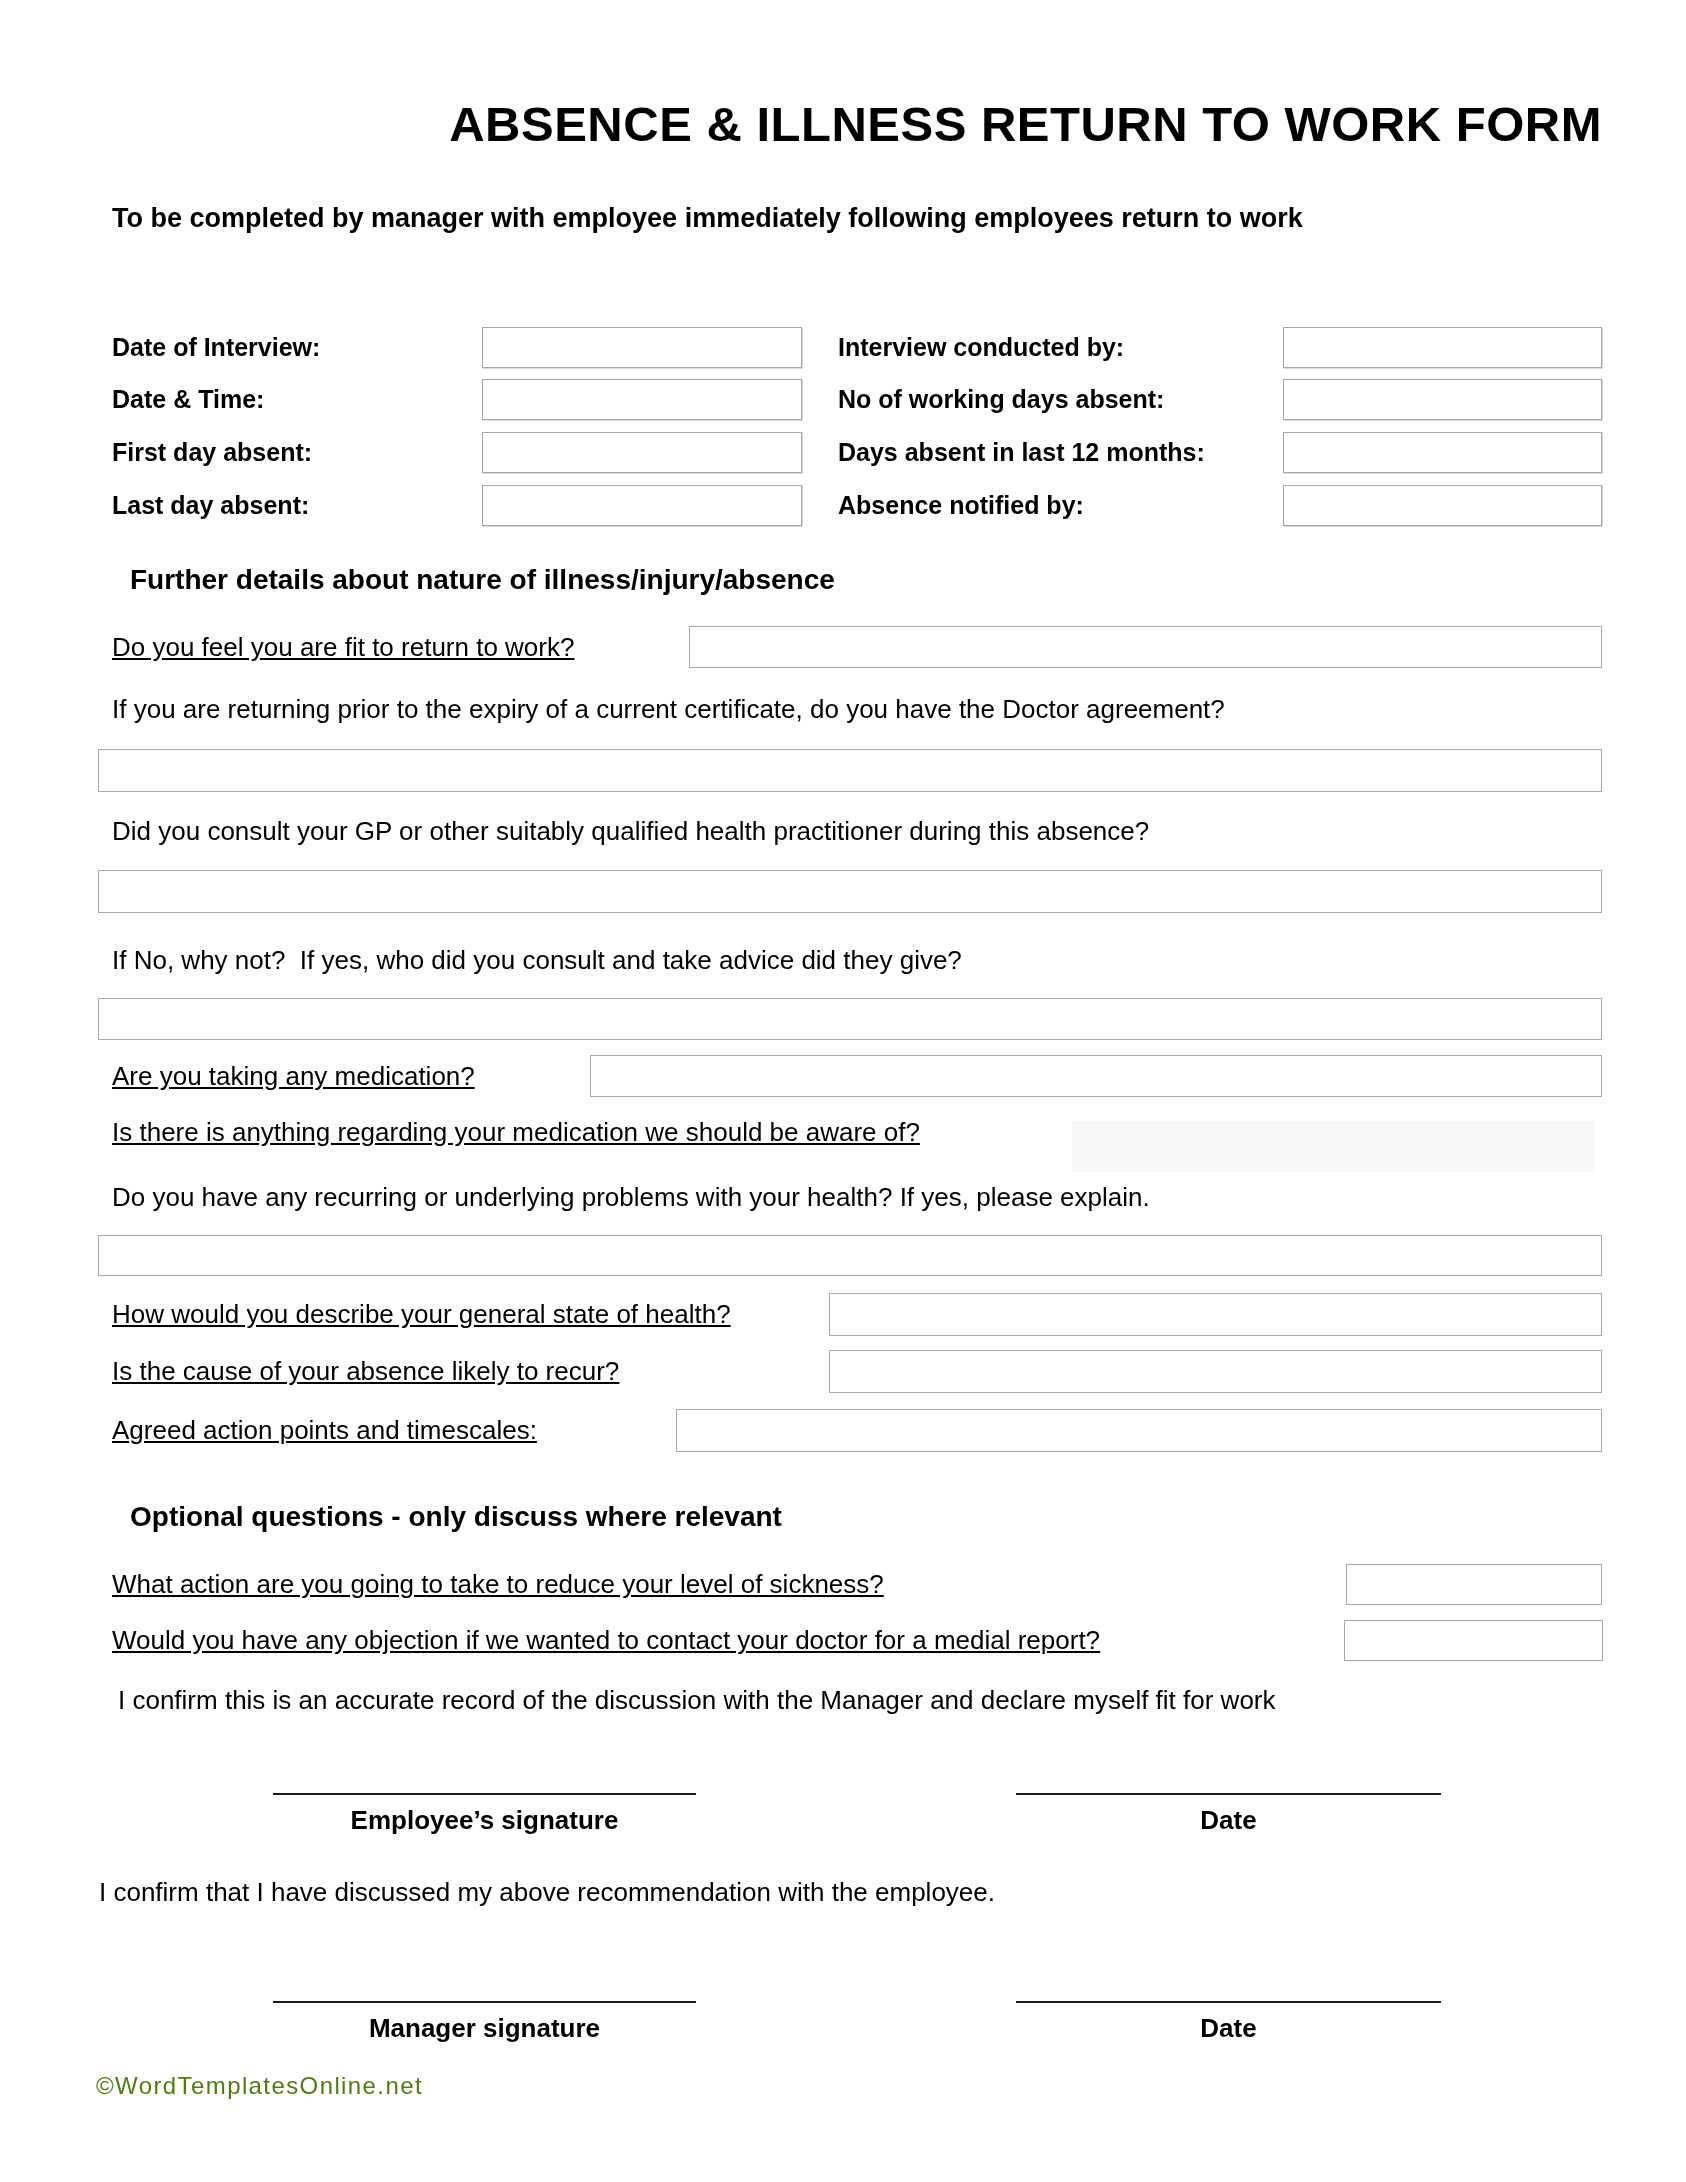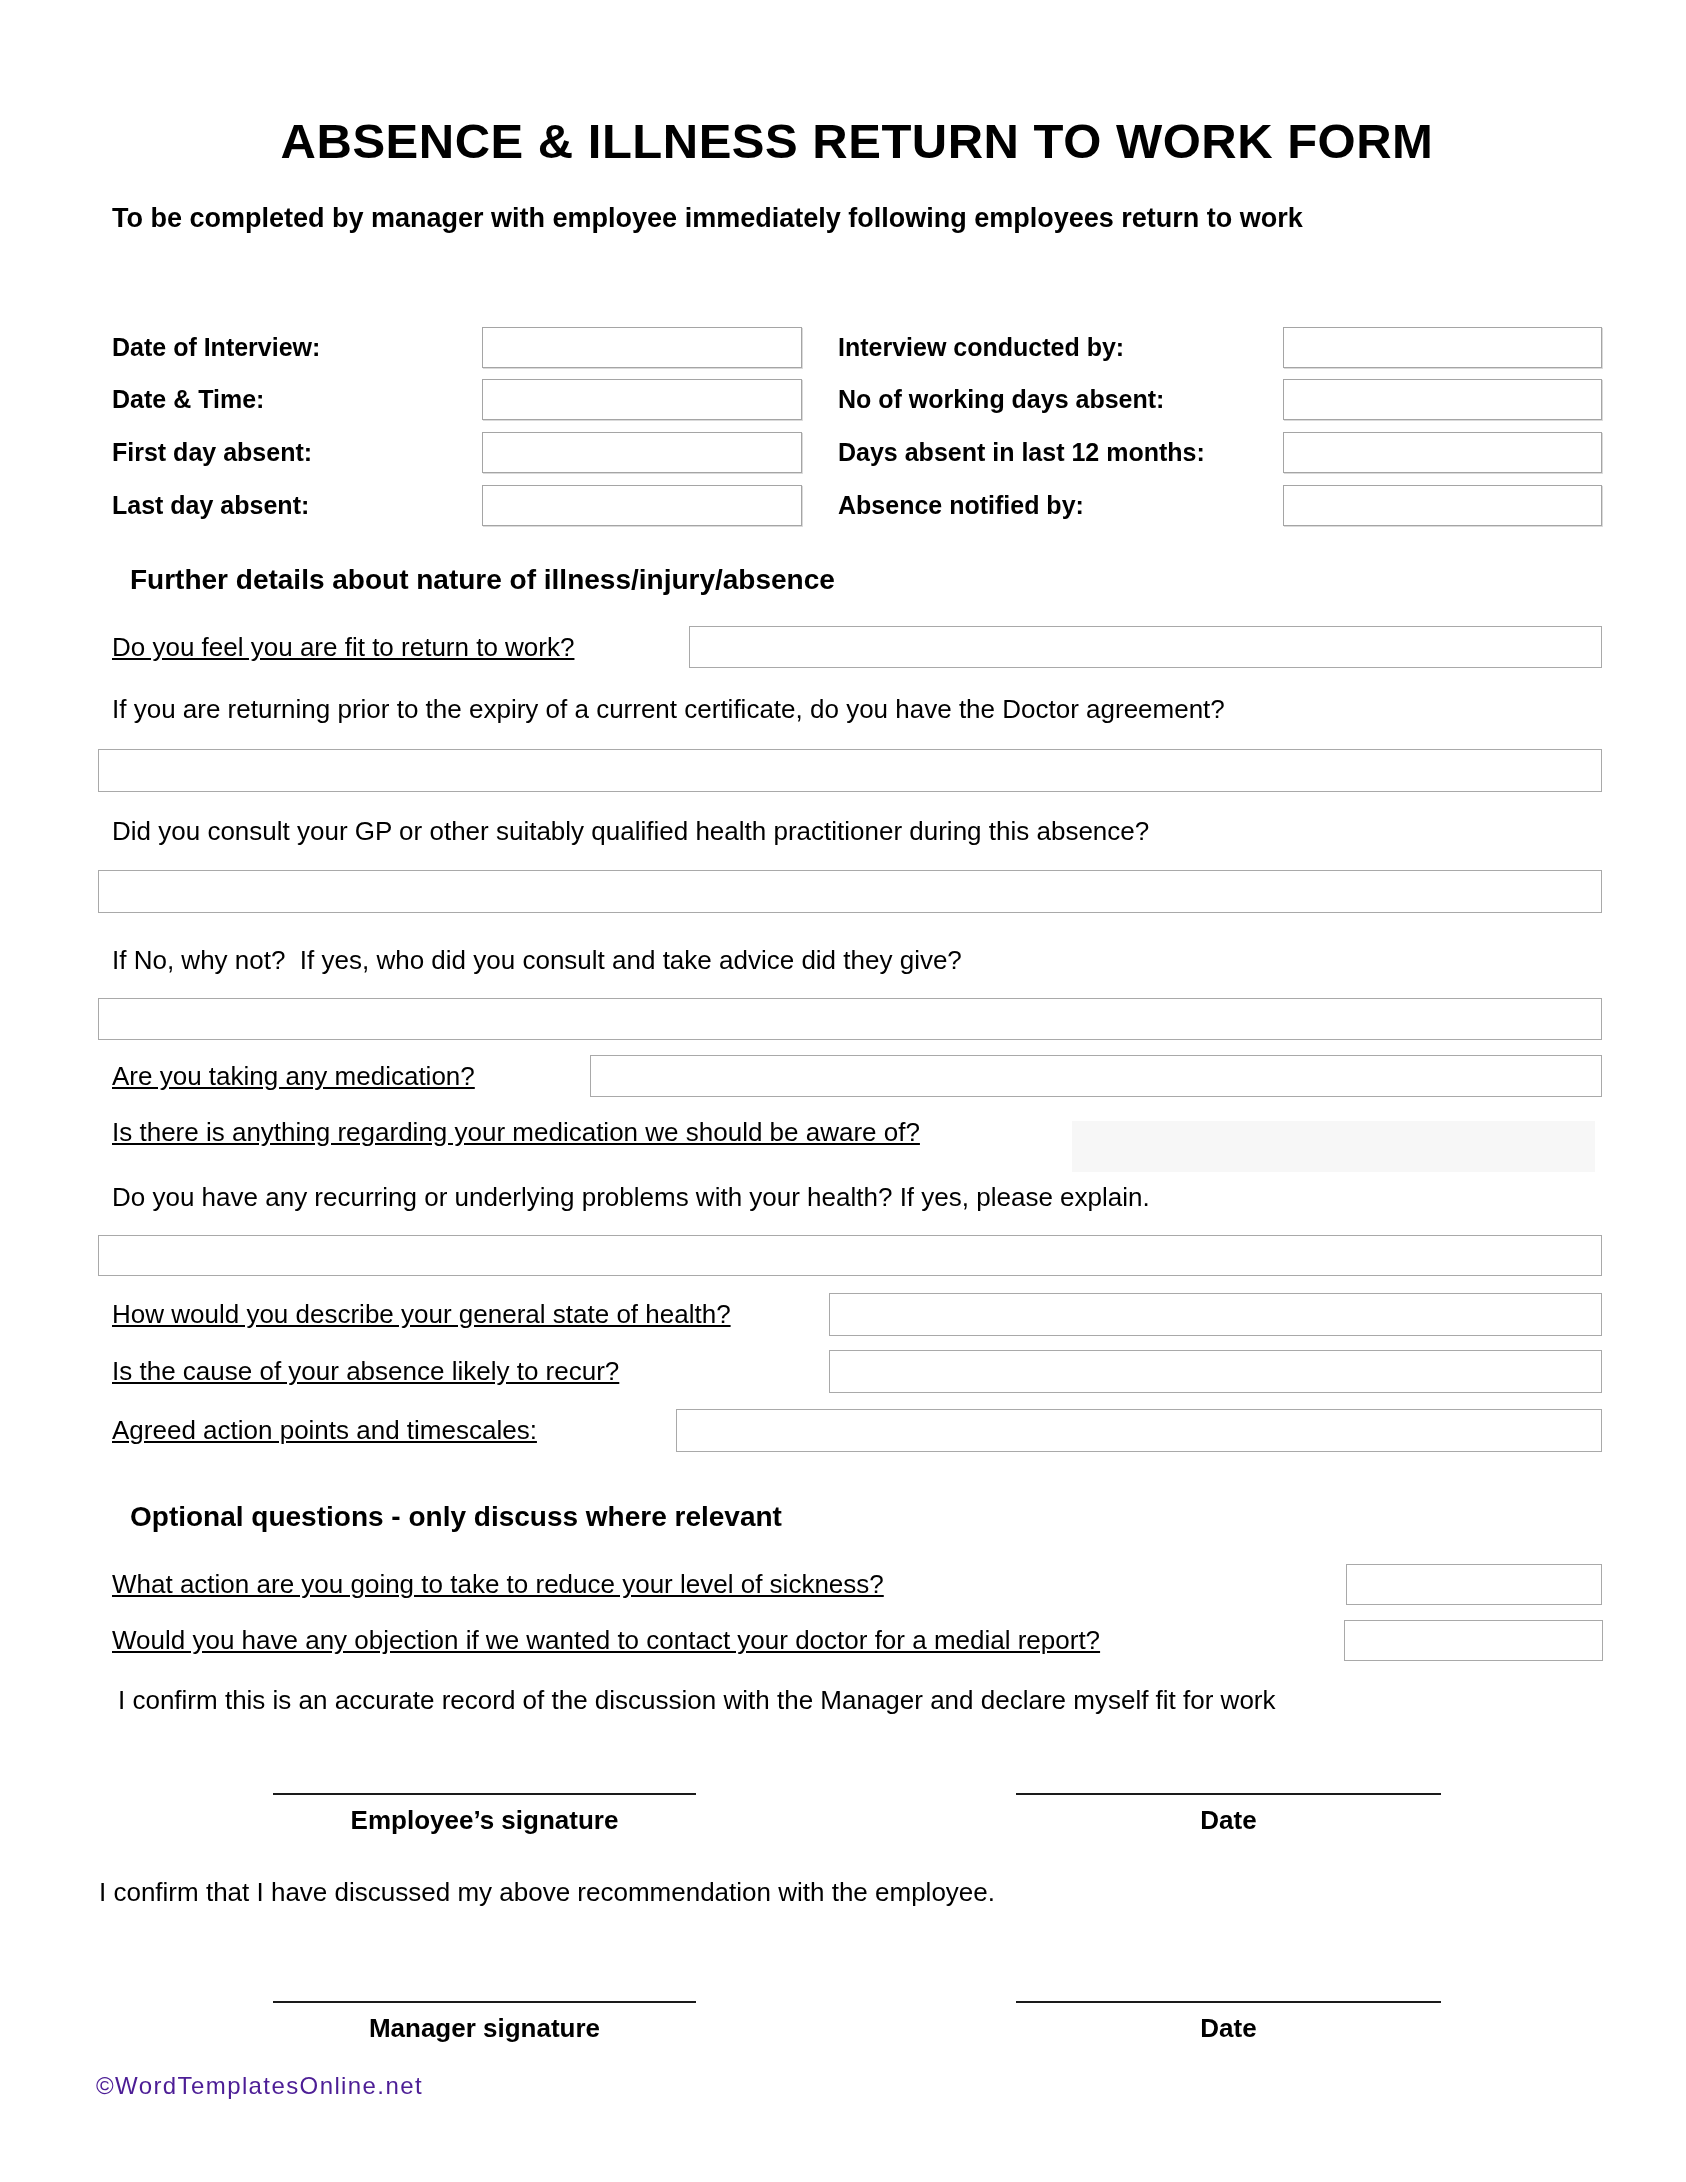--- a/index.html
+++ b/index.html
@@ -12,23 +12,23 @@
     width: 1686px;
     height: 2182px;
     background: #ffffff;
     font-family: "Liberation Sans", "DejaVu Sans", sans-serif;
     color: #000000;
     overflow: hidden;
   }
   .abs { position: absolute; }
 
   .title {
-    left: 112px; top: 114px; width: 1490px;
+    left: 112px; top: 97px; width: 1490px;
     font-size: 49px; font-weight: bold;
-    text-align: center; letter-spacing: 0.5px;
+    text-align: right; letter-spacing: 0.5px;
     line-height: 54px;
   }
   .subtitle {
     left: 112px; top: 200px; width: 1377px;
     font-size: 27px; font-weight: bold; line-height: 36px;
   }
 
   .frow { left: 112px; width: 1490px; height: 41px; }
   .flabel {
     position: absolute; top: 0; height: 41px; line-height: 41px;
@@ -78,21 +78,21 @@
   }
   .sig-label {
     font-size: 26px; font-weight: bold; text-align: center;
     line-height: 32px;
   }
   .confirm-text {
     font-size: 26px; line-height: 32px; white-space: nowrap; text-align: center;
   }
   .watermark {
     left: 96px; top: 2072px;
-    font-size: 24px; color: #4c1d95; letter-spacing: 1.4px;
+    font-size: 24px; color: #4d7c0f; letter-spacing: 1.4px;
   }
 </style>
 </head>
 <body>
 
 <div class="page">
 
   <div class="abs title">ABSENCE &amp; ILLNESS RETURN TO WORK FORM</div>
   <div class="abs subtitle">To be completed by manager with employee immediately following employees return to work</div>
 

